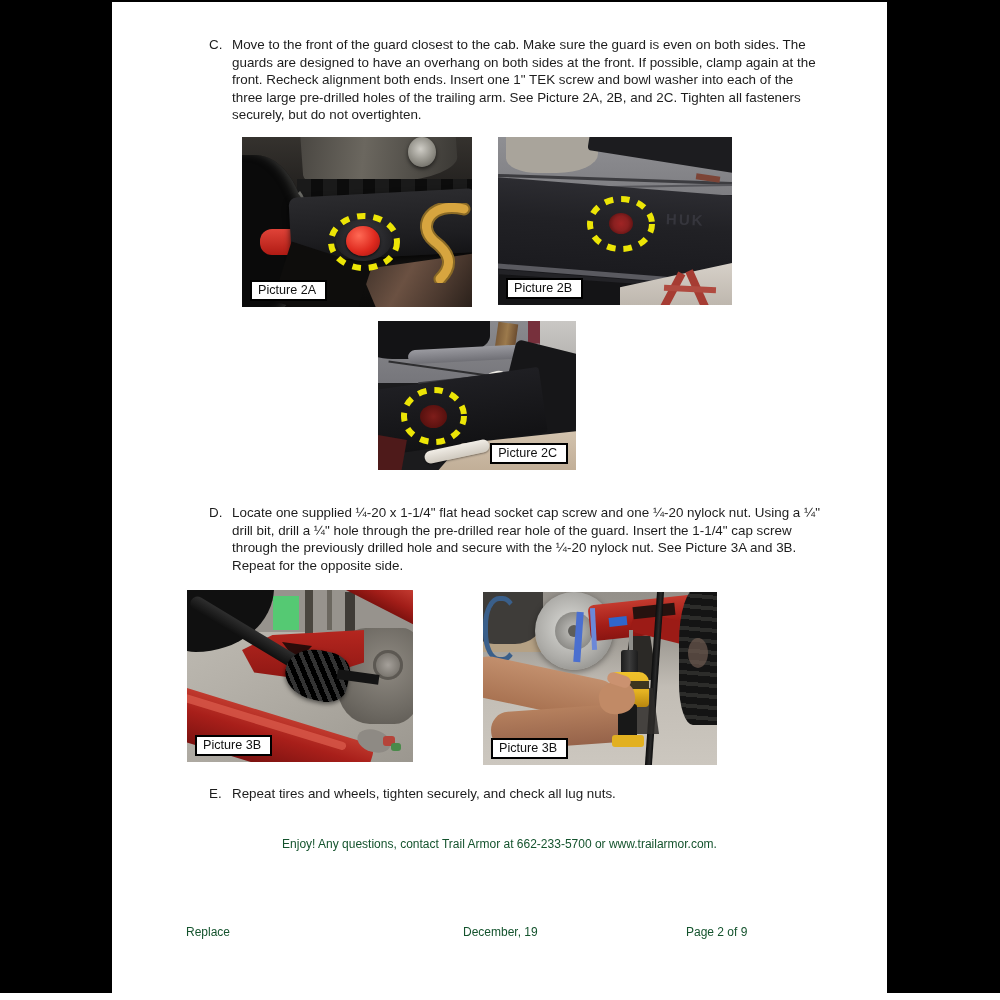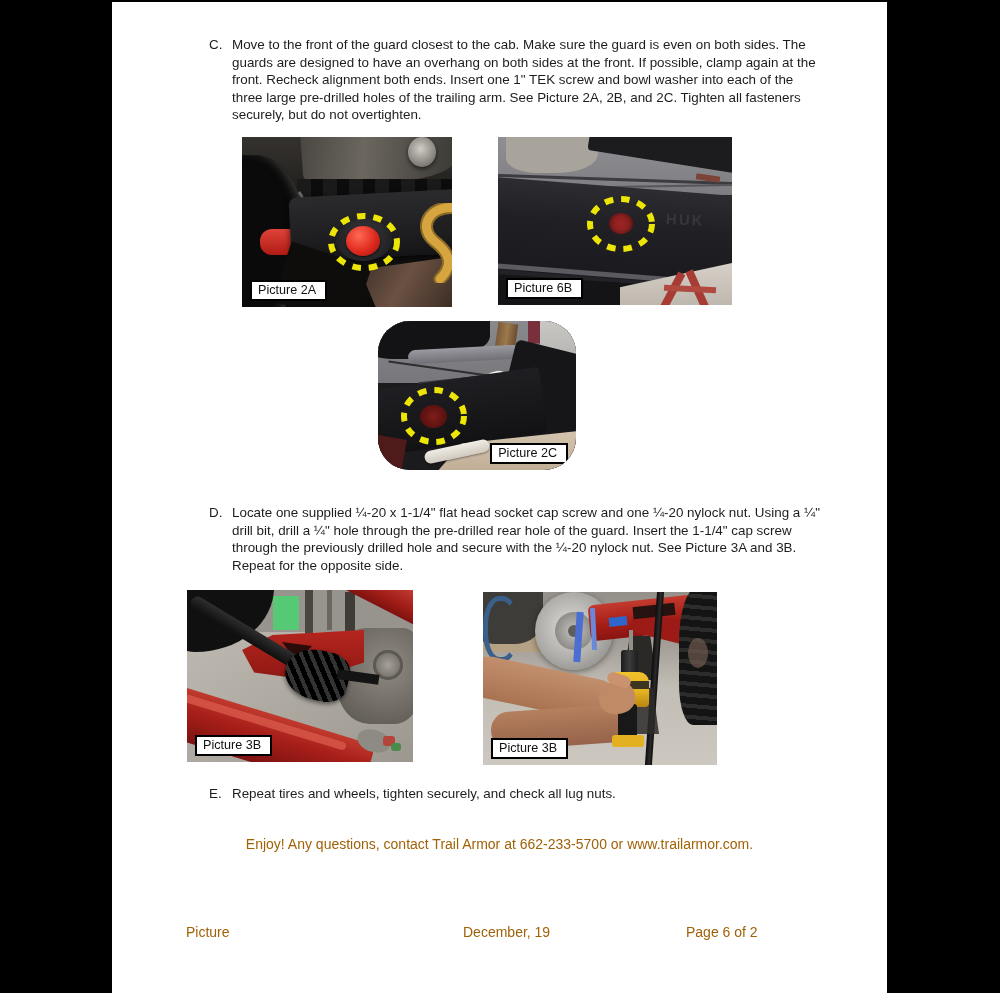--- a/index.html
+++ b/index.html
@@ -5,21 +5,21 @@
   html,body{margin:0;padding:0;background:#ffffff;}
   #canvas{position:relative;width:1000px;height:1000px;background:#ffffff;overflow:hidden;
           font-family:"Liberation Sans","DejaVu Sans",sans-serif;color:#1d1d1d;}
   .abs{position:absolute;}
   
   .frame{background:#000;}
   
   .step{position:absolute;display:flex;font-size:13.4px;line-height:17.6px;color:#1d1d1d;}
   .step .letter{flex:none;width:17px;margin-right:6px;}
   .step .body{flex:1;}
-  .line{position:absolute;font-size:14px;line-height:17px;color:#a16207;white-space:nowrap;}
+  .line{position:absolute;font-size:12px;line-height:17px;color:#14532d;white-space:nowrap;}
   
   .photo{position:absolute;overflow:hidden;background:#222;}
   .photo .abs{position:absolute;}
   .photo-label{position:absolute;left:8px;bottom:6px;z-index:40;background:#fff;border:2px solid #000;
                padding:0 9px 1px 6px;font-size:12.6px;line-height:16px;color:#111;white-space:nowrap;}
   .photo-label.right{left:auto;right:8px;}
   .hl-ellipse{position:absolute;z-index:30;overflow:visible;}
   .hl-ellipse ellipse{fill:none;stroke:var(--highlight-yellow,#ece506);stroke-width:6;stroke-dasharray:8.5 8;}
   .emboss{position:absolute;z-index:25;font-size:15px;font-weight:bold;letter-spacing:2px;color:#3c3c44;opacity:.75;}
 </style>
@@ -30,21 +30,21 @@
 
   <div class="abs frame" style="left:0;top:0;width:112px;height:993px;"></div>
   <div class="abs frame" style="left:887px;top:0;width:113px;height:993px;"></div>
   <div class="abs frame" style="left:112px;top:0;width:775px;height:2px;"></div>
 
   <div class="step" id="step-c" style="left:209px;top:36px;width:608px;">
     <div class="letter">C.</div>
     <div class="body">Move to the front of the guard closest to the cab. Make sure the guard is even on both sides. The guards are designed to have an overhang on both sides at the front. If possible, clamp again at the front. Recheck alignment both ends. Insert one 1" TEK screw and bowl washer into each of the three large pre-drilled holes of the trailing arm. See Picture 2A, 2B, and 2C. Tighten all fasteners securely, but do not overtighten.</div>
   </div>
 
-  <div class="photo" style="left:242px;top:137px;width:210px;height:170px;">
+  <div class="photo" style="left:242px;top:137px;width:230px;height:170px;">
     <div class="abs" style="left:0;top:0;right:0;bottom:0;background:linear-gradient(180deg,#35322e 0%,#23211f 30%,#151413 60%,#0c0b0a 100%);"></div>
     <div class="abs" style="left:60px;top:-6px;width:155px;height:52px;background:linear-gradient(100deg,#4a4742,#6b675f 40%,#3a3834);border-radius:0 0 40% 25%;transform:rotate(-4deg);"></div>
     <div class="abs" style="left:166px;top:0;width:28px;height:30px;border-radius:50%;background:radial-gradient(circle at 45% 40%,#cfcdc6,#8f8d85 55%,#5c5a54);box-shadow:0 2px 4px rgba(0,0,0,.6);"></div>
     <div class="abs" style="left:55px;top:42px;width:175px;height:34px;background:repeating-linear-gradient(90deg,#1a1a1a 0 14px,#0c0c0c 14px 26px);"></div>
     <div class="abs" style="left:-30px;top:18px;width:96px;height:160px;background:#0a0a0a;border-radius:0 55% 45% 0;box-shadow:inset -8px 0 10px -4px #3a3a38;"></div>
     <div class="abs" style="left:16px;top:44px;width:46px;height:86px;border:3px solid transparent;border-right-color:#6b6b66;border-radius:50%;"></div>
     <div class="abs" style="left:18px;top:92px;width:44px;height:26px;background:linear-gradient(180deg,#e04338,#b01b14);border-radius:12px 4px 4px 12px;"></div>
     <div class="abs" style="left:50px;top:88px;width:22px;height:32px;border-radius:50%;background:radial-gradient(circle at 40% 35%,#ef5a48,#b51d15 70%);"></div>
     <div class="abs" style="left:48px;top:56px;width:184px;height:64px;background:linear-gradient(180deg,#2b2b2e,#1d1d20 70%,#141416);transform:rotate(-3deg);border-radius:8px 4px 4px 8px;box-shadow:0 3px 6px rgba(0,0,0,.7);"></div>
     <div class="abs" style="left:94px;top:82px;width:56px;height:42px;border-radius:50%;background:radial-gradient(circle at 50% 45%,#3e3e42,#232326 72%);transform:rotate(-3deg);"></div>
@@ -74,24 +74,24 @@
     <div class="abs" style="left:0;top:142px;width:140px;height:30px;background:#141416;transform:rotate(4deg);"></div>
     <div class="abs" style="left:122px;top:126px;width:112px;height:44px;background:linear-gradient(180deg,#d6d0c8,#bdb6ad);clip-path:polygon(0 55%,100% 0,100% 100%,0 100%);"></div>
     <div class="abs" style="left:170px;top:134px;width:8px;height:42px;background:#a63c33;transform:rotate(28deg);"></div>
     <div class="abs" style="left:196px;top:132px;width:8px;height:44px;background:#a63c33;transform:rotate(-24deg);"></div>
     <div class="abs" style="left:166px;top:149px;width:52px;height:6px;background:#b04a40;transform:rotate(3deg);"></div>
     <div class="abs" style="left:111px;top:76px;width:24px;height:21px;border-radius:50%;background:radial-gradient(circle,#a02424,var(--fastener-red-dark,#8a2020) 45%,#5e1212 80%);z-index:6;"></div>
     <svg class="hl-ellipse" style="left:87px;top:57px;" width="72" height="60" viewBox="0 0 72 60">
         <ellipse cx="36" cy="30" rx="31" ry="25"></ellipse>
       </svg>
     <div class="emboss" style="left:168px;top:74px;transform:rotate(2deg);">HUK</div>
-    <div class="photo-label">Picture 6B</div>
+    <div class="photo-label">Picture 2B</div>
   </div>
 
-  <div class="photo" style="left:378px;top:321px;width:198px;height:149px;border-radius:32px;">
+  <div class="photo" style="left:378px;top:321px;width:198px;height:149px;">
     <div class="abs" style="left:0;top:0;right:0;bottom:0;background:#1b1b1d;"></div>
     <div class="abs" style="left:0;top:0;width:198px;height:62px;background:linear-gradient(180deg,#8a8a8e,#76767b);"></div>
     <div class="abs" style="left:150px;top:0;width:48px;height:72px;background:linear-gradient(180deg,#c9c7c4,#a5a3a1);"></div>
     <div class="abs" style="left:150px;top:0;width:12px;height:30px;background:#77303c;"></div>
     <div class="abs" style="left:118px;top:2px;width:20px;height:34px;background:linear-gradient(90deg,#7a5a38,#9c7a4c 50%,#6b4c30);transform:rotate(8deg);"></div>
     <div class="abs" style="left:-10px;top:-8px;width:122px;height:46px;background:#131315;border-radius:0 0 50% 20%;"></div>
     <div class="abs" style="left:30px;top:26px;width:132px;height:14px;background:linear-gradient(180deg,#9a9aa0,#6f6f75);border-radius:10px 0 0 10px;transform:rotate(-3deg);"></div>
     <div class="abs" style="left:10px;top:48px;width:122px;height:2px;background:#2e2e30;transform:rotate(8deg);"></div>
     <div class="abs" style="left:40px;top:56px;width:100px;height:2px;background:#3a3a3e;transform:rotate(-6deg);"></div>
     <div class="abs" style="left:108px;top:50px;width:26px;height:36px;background:#efece6;border-radius:40%;transform:rotate(-15deg);"></div>
@@ -169,17 +169,17 @@
     <div class="photo-label">Picture 3B</div>
   </div>
 
   <div class="step" id="step-e" style="left:209px;top:785px;width:608px;">
     <div class="letter">E.</div>
     <div class="body">Repeat tires and wheels, tighten securely, and check all lug nuts.</div>
   </div>
 
   <div class="line" style="left:112px;top:836px;width:775px;text-align:center;">Enjoy! Any questions, contact Trail Armor at 662-233-5700 or www.trailarmor.com.</div>
 
-  <div class="line" style="left:186px;top:924px;">Picture</div>
+  <div class="line" style="left:186px;top:924px;">Replace</div>
   <div class="line" style="left:463px;top:924px;">December, 19</div>
-  <div class="line" style="left:686px;top:924px;">Page 6 of 2</div>
+  <div class="line" style="left:686px;top:924px;">Page 2 of 9</div>
 
 </div>
 
 </body></html>

